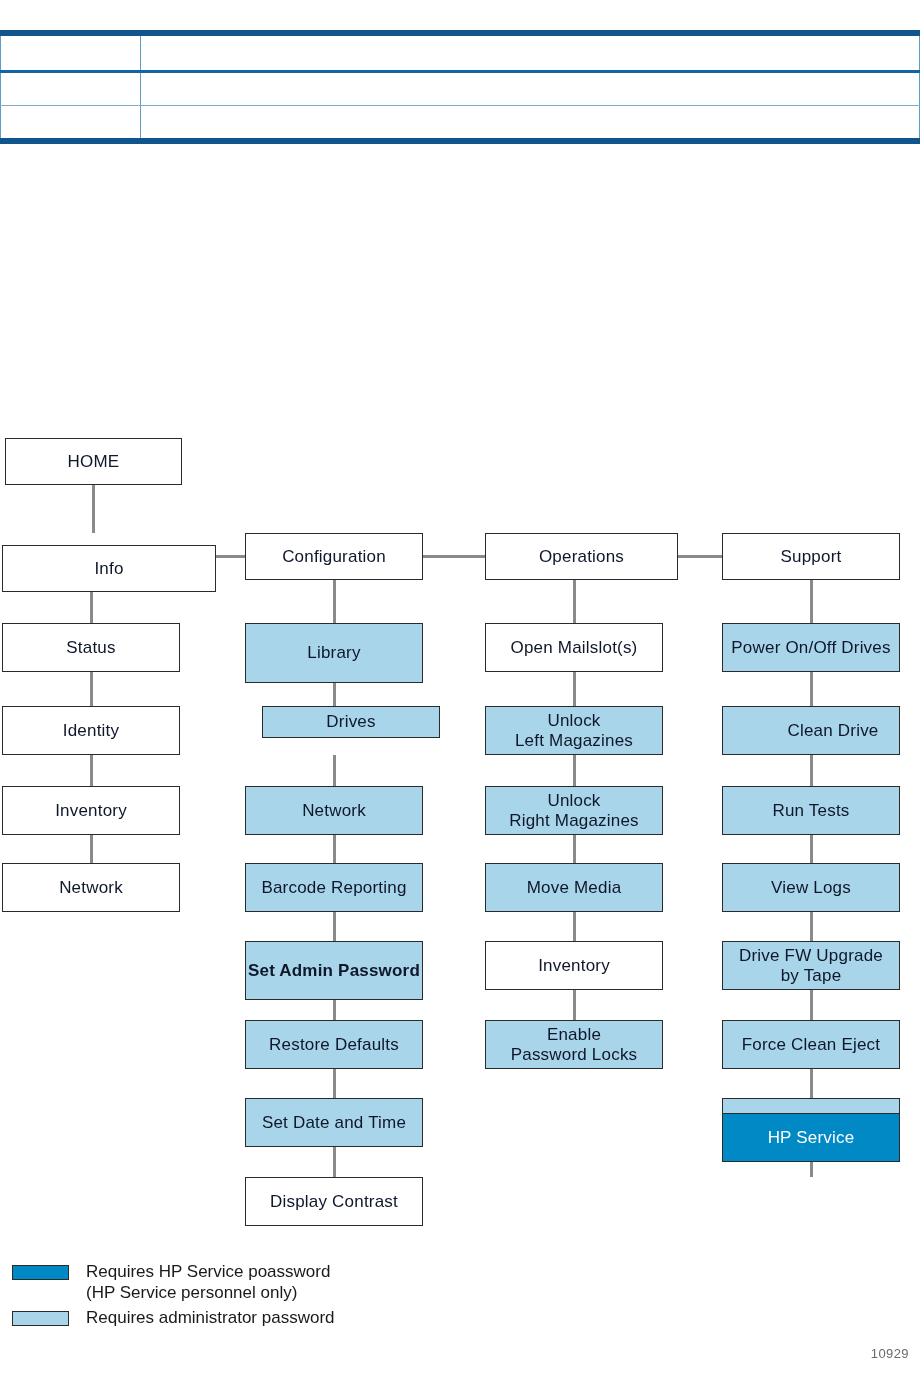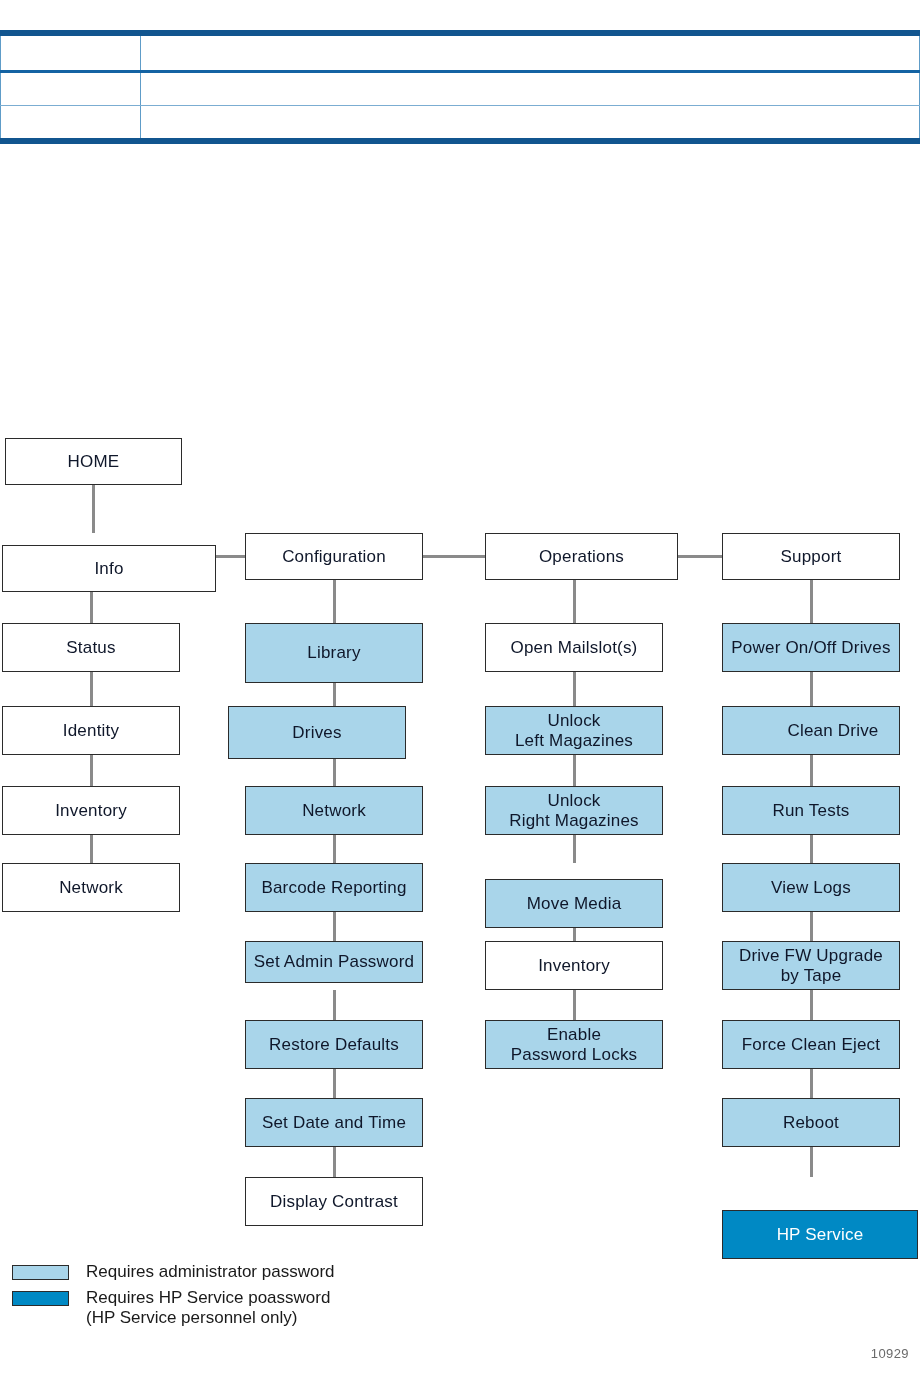--- a/index.html
+++ b/index.html
@@ -150,68 +150,68 @@
     <div class="node" style="left: 2px; top: 623px; width: 178px; height: 49px;">Status</div>
     <div class="connector v" style="left: 89.5px; top: 672px; height: 34px;"></div>
     <div class="node" style="left: 2px; top: 706px; width: 178px; height: 49px;">Identity</div>
     <div class="connector v" style="left: 89.5px; top: 755px; height: 31px;"></div>
     <div class="node" style="left: 2px; top: 786px; width: 178px; height: 49px;">Inventory</div>
     <div class="connector v" style="left: 89.5px; top: 835px; height: 28px;"></div>
     <div class="node" style="left: 2px; top: 863px; width: 178px; height: 49px;">Network</div>
     <div class="connector v" style="left: 332.5px; top: 580px; height: 43px;"></div>
     <div class="node admin" style="left: 245px; top: 623px; width: 178px; height: 60px;">Library</div>
     <div class="connector v" style="left: 332.5px; top: 672px; height: 34px;"></div>
-    <div class="node admin" style="left: 228px; top: 706px; width: 178px; height: 53px;">Drives</div>
+    <div class="node admin" style="left: 262px; top: 706px; width: 178px; height: 32px;">Drives</div>
     <div class="connector v" style="left: 332.5px; top: 755px; height: 31px;"></div>
     <div class="node admin" style="left: 245px; top: 786px; width: 178px; height: 49px;">Network</div>
     <div class="connector v" style="left: 332.5px; top: 835px; height: 28px;"></div>
     <div class="node admin" style="left: 245px; top: 863px; width: 178px; height: 49px;">Barcode Reporting</div>
     <div class="connector v" style="left: 332.5px; top: 912px; height: 29px;"></div>
-    <div class="node admin" style="left: 245px; top: 941px; width: 178px; height: 42px;">Set Admin Password</div>
+    <div class="node admin" style="left: 245px; top: 941px; width: 178px; height: 59px; font-weight: bold;">Set Admin Password</div>
     <div class="connector v" style="left: 332.5px; top: 990px; height: 30px;"></div>
     <div class="node admin" style="left: 245px; top: 1020px; width: 178px; height: 49px;">Restore Defaults</div>
     <div class="connector v" style="left: 332.5px; top: 1069px; height: 29px;"></div>
     <div class="node admin" style="left: 245px; top: 1098px; width: 178px; height: 49px;">Set Date and Time</div>
     <div class="connector v" style="left: 332.5px; top: 1147px; height: 30px;"></div>
     <div class="node" style="left: 245px; top: 1177px; width: 178px; height: 49px;">Display Contrast</div>
     <div class="connector v" style="left: 572.5px; top: 580px; height: 43px;"></div>
     <div class="node" style="left: 485px; top: 623px; width: 178px; height: 49px;">Open Mailslot(s)</div>
     <div class="connector v" style="left: 572.5px; top: 672px; height: 34px;"></div>
     <div class="node admin" style="left: 485px; top: 706px; width: 178px; height: 49px;">Unlock<br>Left Magazines</div>
     <div class="connector v" style="left: 572.5px; top: 755px; height: 31px;"></div>
     <div class="node admin" style="left: 485px; top: 786px; width: 178px; height: 49px;">Unlock<br>Right Magazines</div>
     <div class="connector v" style="left: 572.5px; top: 835px; height: 28px;"></div>
-    <div class="node admin" style="left: 485px; top: 863px; width: 178px; height: 49px; margin-top: 16px;">Move Media</div>
+    <div class="node admin" style="left: 485px; top: 863px; width: 178px; height: 49px;">Move Media</div>
     <div class="connector v" style="left: 572.5px; top: 912px; height: 29px;"></div>
     <div class="node" style="left: 485px; top: 941px; width: 178px; height: 49px;">Inventory</div>
     <div class="connector v" style="left: 572.5px; top: 990px; height: 30px;"></div>
     <div class="node admin" style="left: 485px; top: 1020px; width: 178px; height: 49px;">Enable<br>Password Locks</div>
     <div class="connector v" style="left: 809.5px; top: 580px; height: 43px;"></div>
     <div class="node admin" style="left: 722px; top: 623px; width: 178px; height: 49px;">Power On/Off Drives</div>
     <div class="connector v" style="left: 809.5px; top: 672px; height: 34px;"></div>
     <div class="node admin" style="left: 722px; top: 706px; width: 178px; height: 49px; padding-left: 44px;">Clean Drive</div>
     <div class="connector v" style="left: 809.5px; top: 755px; height: 31px;"></div>
     <div class="node admin" style="left: 722px; top: 786px; width: 178px; height: 49px;">Run Tests</div>
     <div class="connector v" style="left: 809.5px; top: 835px; height: 28px;"></div>
     <div class="node admin" style="left: 722px; top: 863px; width: 178px; height: 49px;">View Logs</div>
     <div class="connector v" style="left: 809.5px; top: 912px; height: 29px;"></div>
     <div class="node admin" style="left: 722px; top: 941px; width: 178px; height: 49px;">Drive FW Upgrade<br>by Tape</div>
     <div class="connector v" style="left: 809.5px; top: 990px; height: 30px;"></div>
     <div class="node admin" style="left: 722px; top: 1020px; width: 178px; height: 49px;">Force Clean Eject</div>
     <div class="connector v" style="left: 809.5px; top: 1069px; height: 29px;"></div>
     <div class="node admin" style="left: 722px; top: 1098px; width: 178px; height: 49px;">Reboot</div>
     <div class="connector v" style="left: 809.5px; top: 1147px; height: 30px;"></div>
-    <div class="node service" style="left: 722px; top: 1210px; width: 196px; height: 49px;">HP Service</div>
+    <div class="node service" style="left: 722px; top: 1113px; width: 178px; height: 49px;">HP Service</div>
   </div>
 
 <div id="legend">
-  <div class="legend-row">
-    <span class="legend-swatch admin"></span>
-    <span class="legend-text">Requires administrator password</span>
-  </div>
   <div class="legend-row">
     <span class="legend-swatch service"></span>
     <span class="legend-text">Requires HP Service poassword
 (HP Service personnel only)</span>
   </div>
+  <div class="legend-row">
+    <span class="legend-swatch admin"></span>
+    <span class="legend-text">Requires administrator password</span>
+  </div>
 </div>
 
 <div id="figure-id">10929</div>
 
 </body></html>

